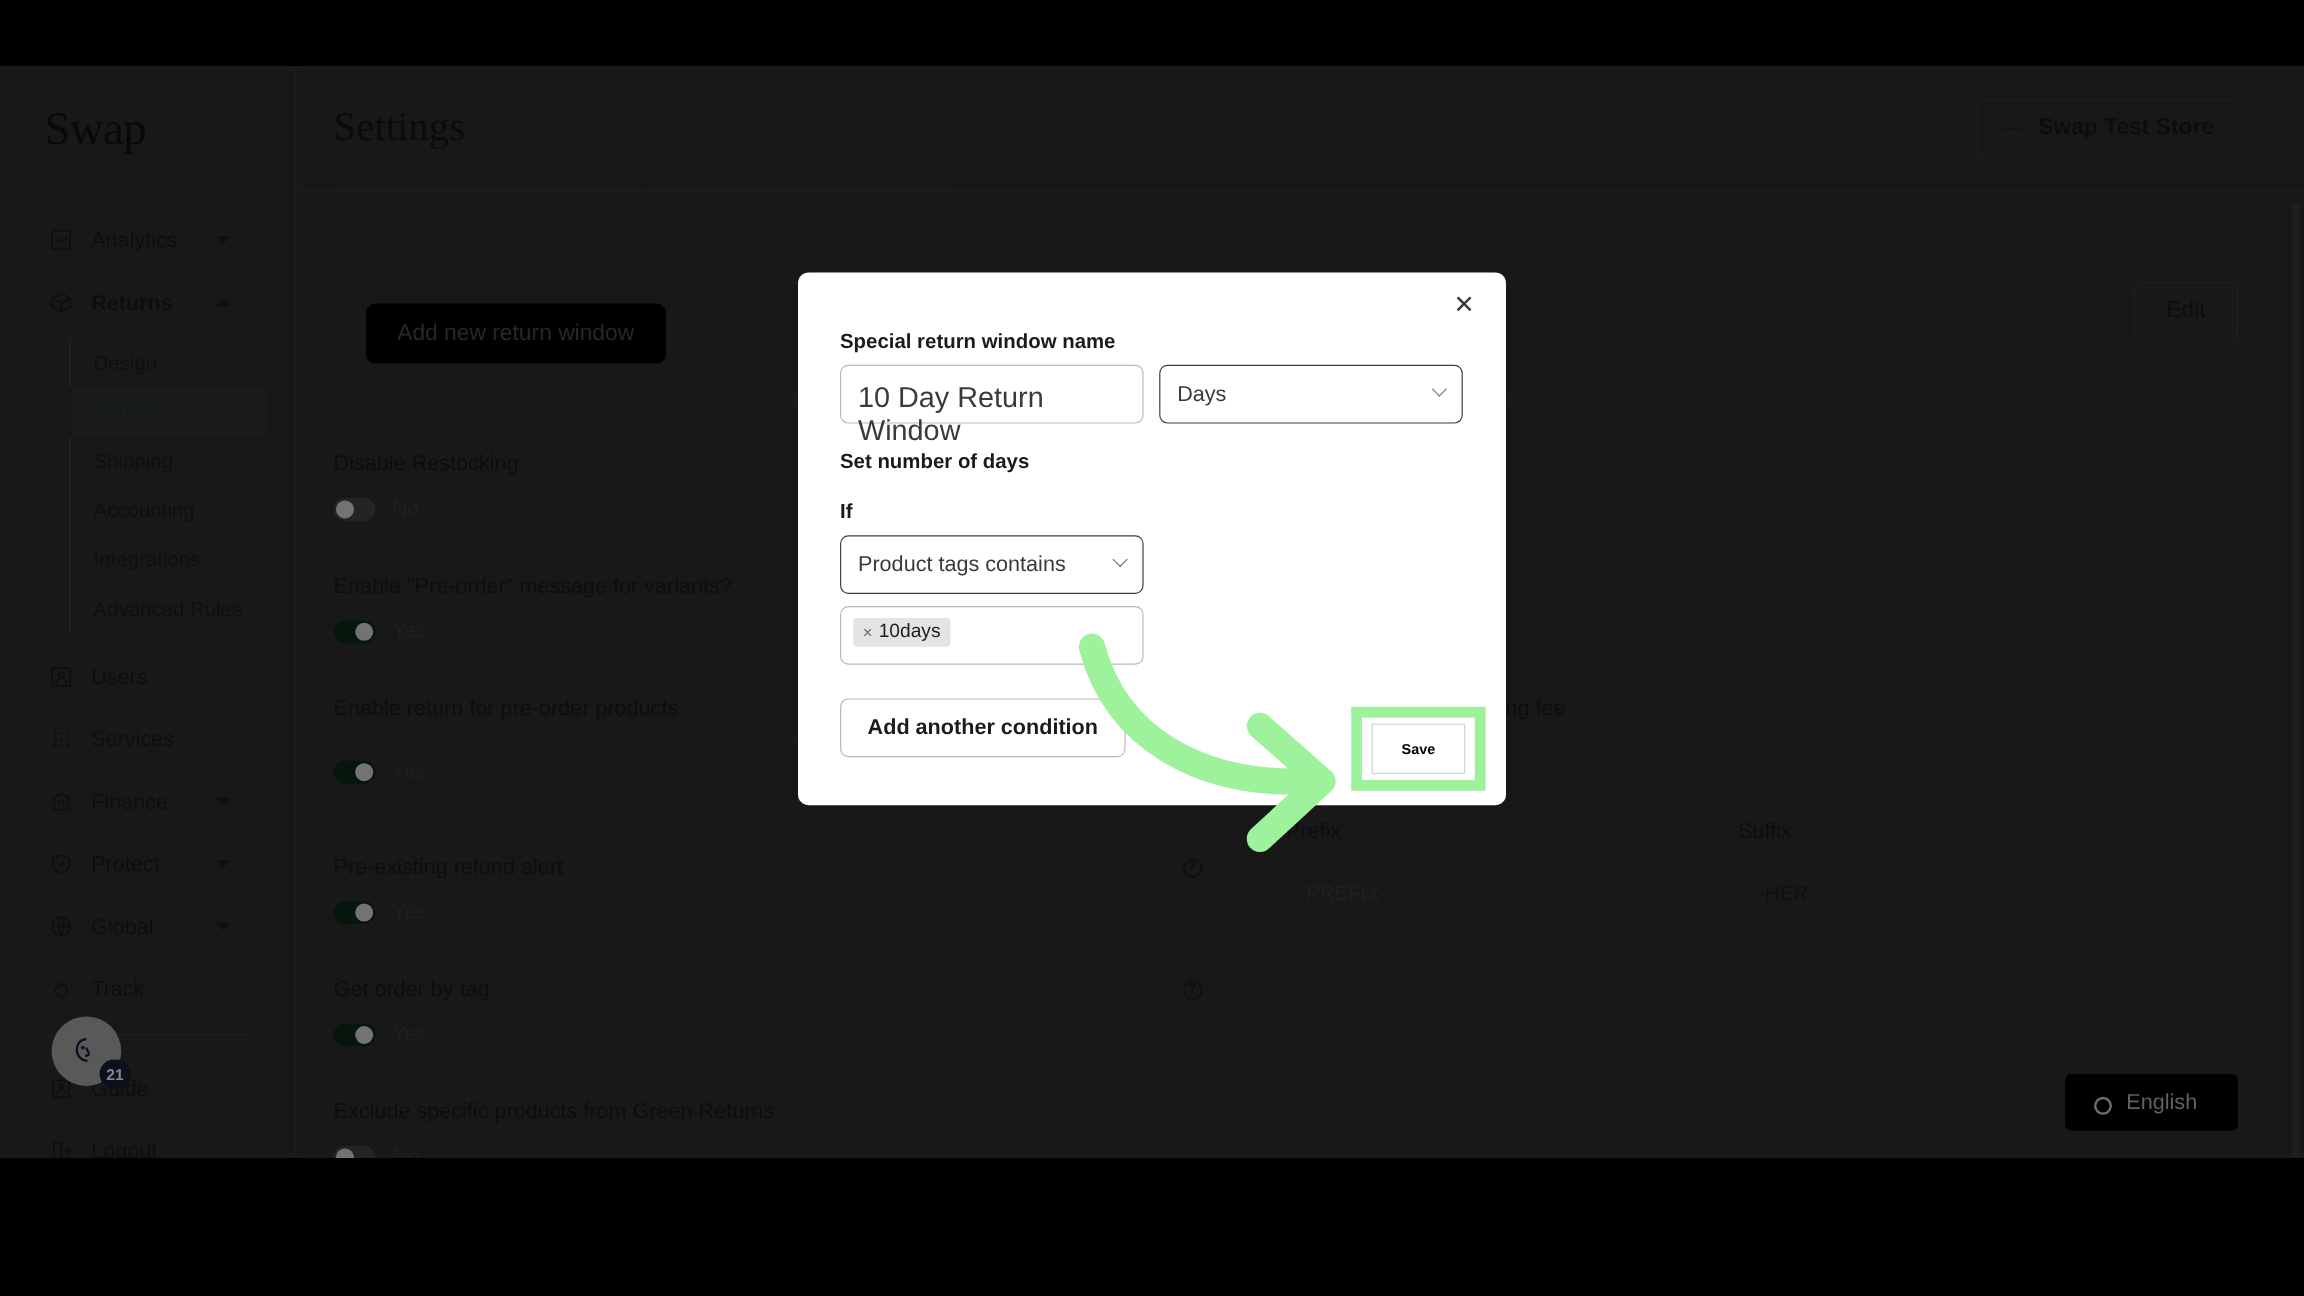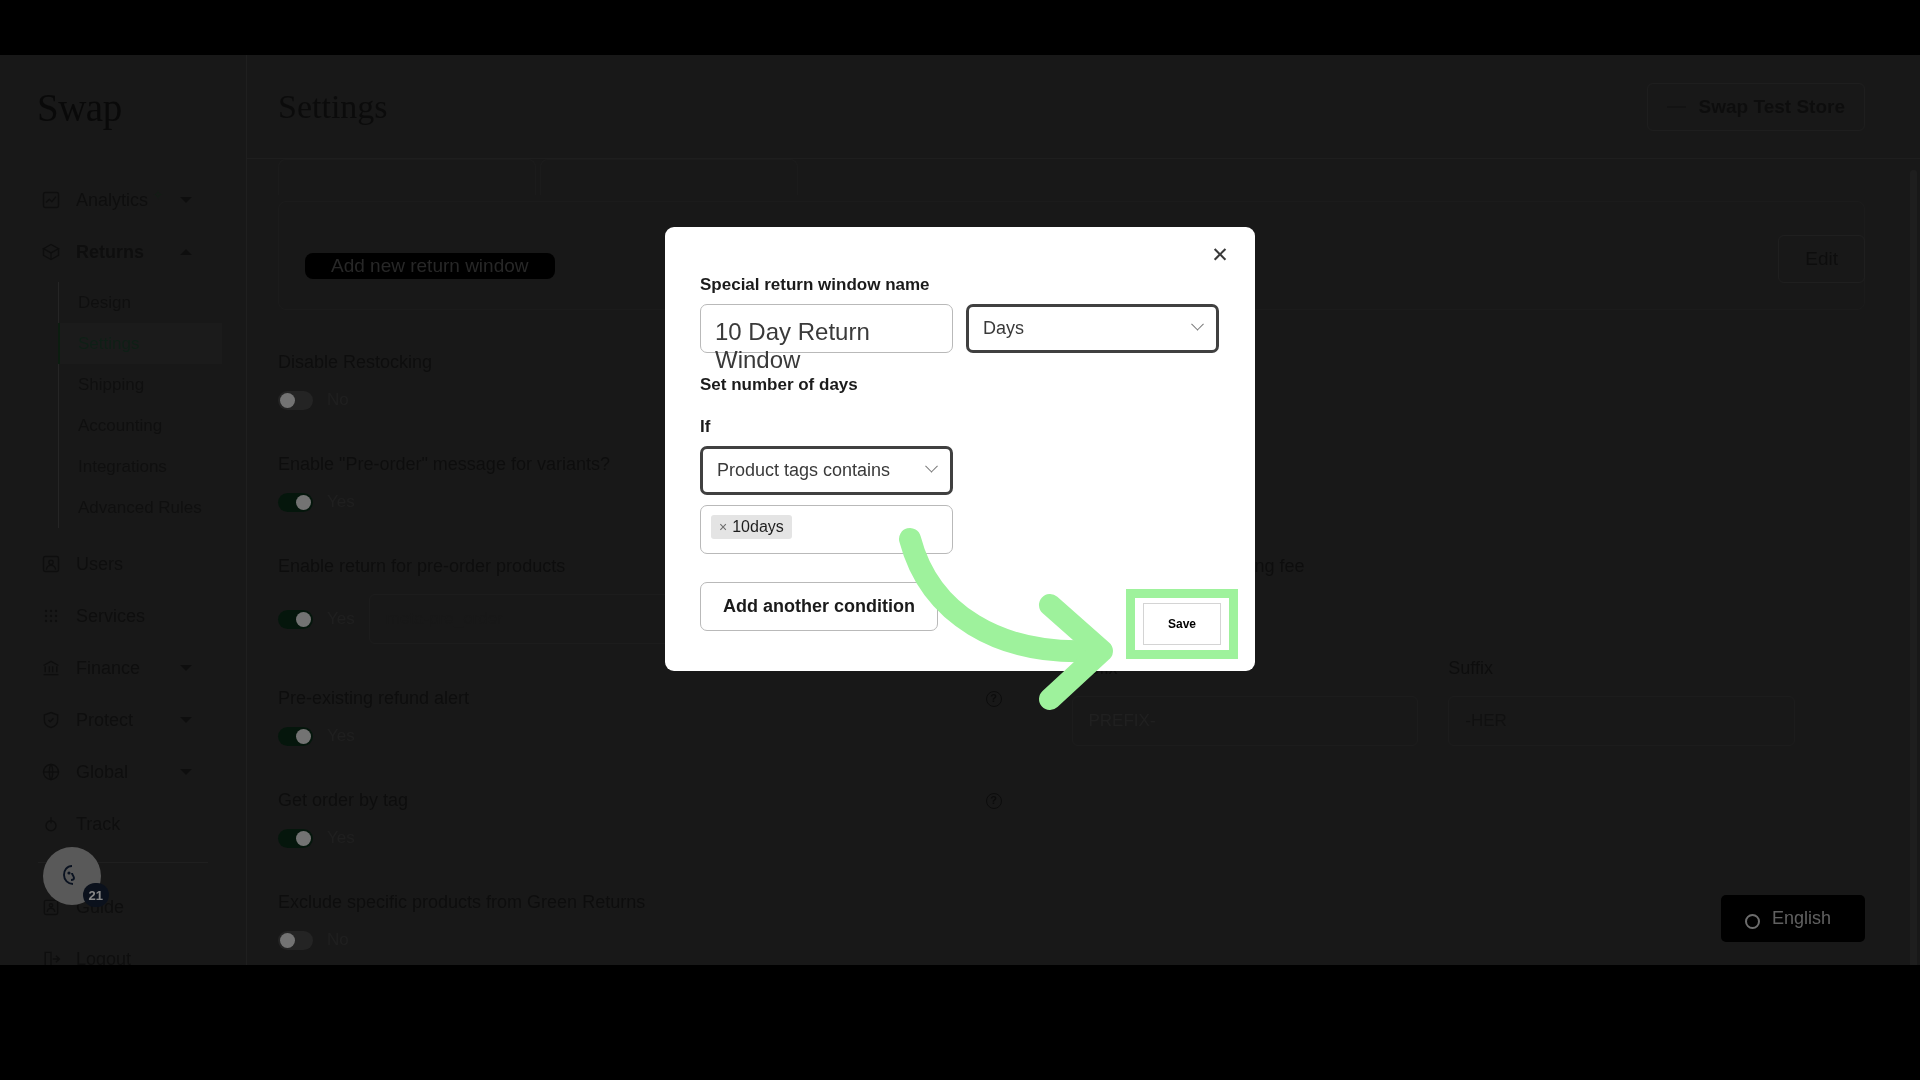--- a/index.html
+++ b/index.html
@@ -144,21 +144,21 @@
   }
   .panel-card {
     border: 1px solid #343434; border-radius: 8px;
     padding: 25px 26px 30px 26px;
     margin-top: 0px;
   }
   .add-window-btn {
     display: inline-block;
     background: #000; color: #4b4b4b;
     border-radius: 8px;
-    padding: 2px 26px;
+    padding: 14px 26px;
     font-size: 19px;
     margin-top: 26px;
   }
 
   .cols { display: flex; gap: 0; margin-top: 42px; }
   .col { width: 50%; padding-right: 70px; }
 
   .field-label {
     color: #1a1a1a; font-size: 18px; margin-bottom: 17px;
     display: flex; align-items: center; justify-content: space-between;
@@ -268,21 +268,21 @@
   }
   .m-row { display: flex; gap: 13px; }
   .m-input {
     border: 1px solid #b9b9b9; border-radius: 7px;
     padding: 13px 14px; font-size: 24px; color: #3a3a3a;
     height: 49px; background: #fff;
   }
   .m-input.name { width: 253px; }
   .m-input.num  { width: 253px; }
   .m-select {
-    border: 3px solid #404040; border-radius: 7px;
+    border: 1px solid #404040; border-radius: 7px;
     height: 49px; width: 253px;
     display: flex; align-items: center; justify-content: space-between;
     padding: 0 14px; font-size: 18px; color: #3a3a3a; background: #fff;
   }
   .m-select.wide { width: 253px; }
   .chev {
     width: 9px; height: 9px;
     border-right: 1.6px solid #777; border-bottom: 1.6px solid #777;
     transform: rotate(45deg) translate(-3px,-3px);
   }

